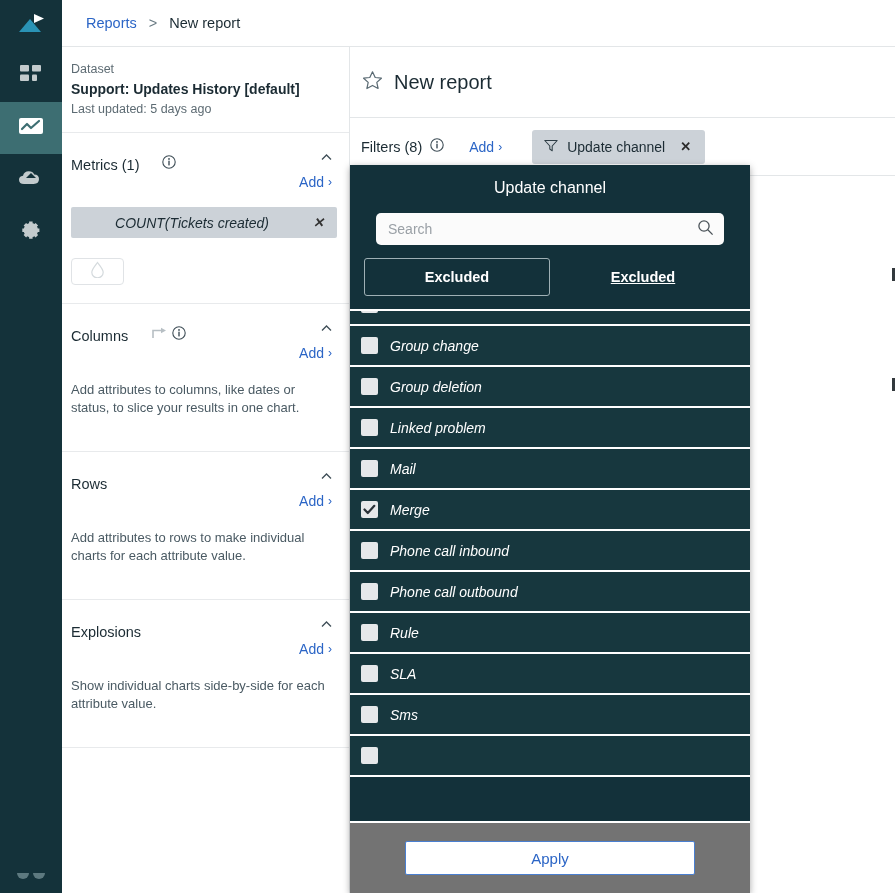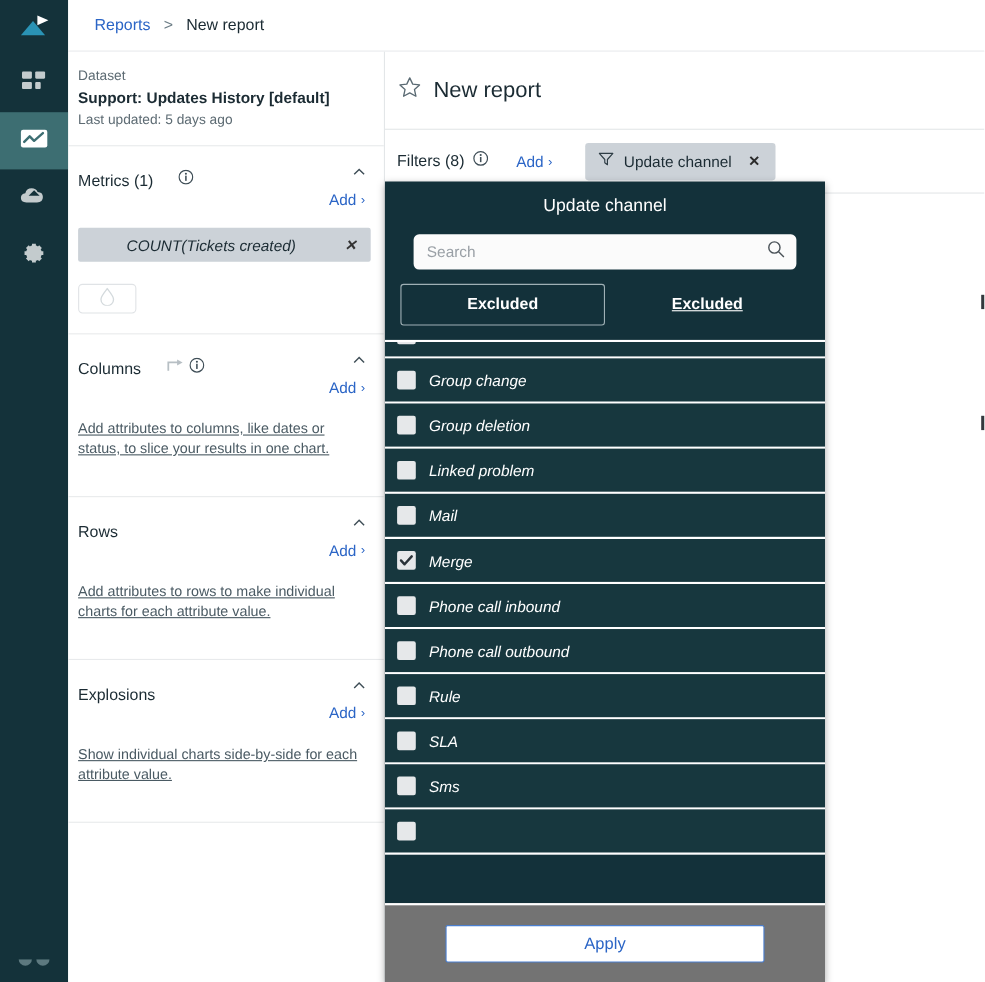--- a/index.html
+++ b/index.html
@@ -70,21 +70,20 @@
   }
   .add-row { text-align: right; padding-right: 17px; height: 30px; }
   .add-link {
     font-size: 14px; color: #2b65c6; cursor: pointer;
     display: inline-flex; align-items: center; gap: 4px;
   }
   .add-caret { font-size: 12px; }
   .section-desc {
     font-size: 13px; color: #4a5a63; line-height: 18px;
     padding: 7px 22px 0 0;
-    text-decoration: underline;
   }
   .section-pad { height: 34px; }
 
   .chip-metric {
     margin: 4px 12px 0 0; height: 31px; background: #ccd2d8;
     display: flex; align-items: center; justify-content: space-between;
     padding: 0 13px 0 0; border-radius: 2px; font-style: italic;
   }
   .chip-metric .chip-text {
     flex: 1 1 auto; text-align: center; font-size: 14px; color: #1b2b33;

